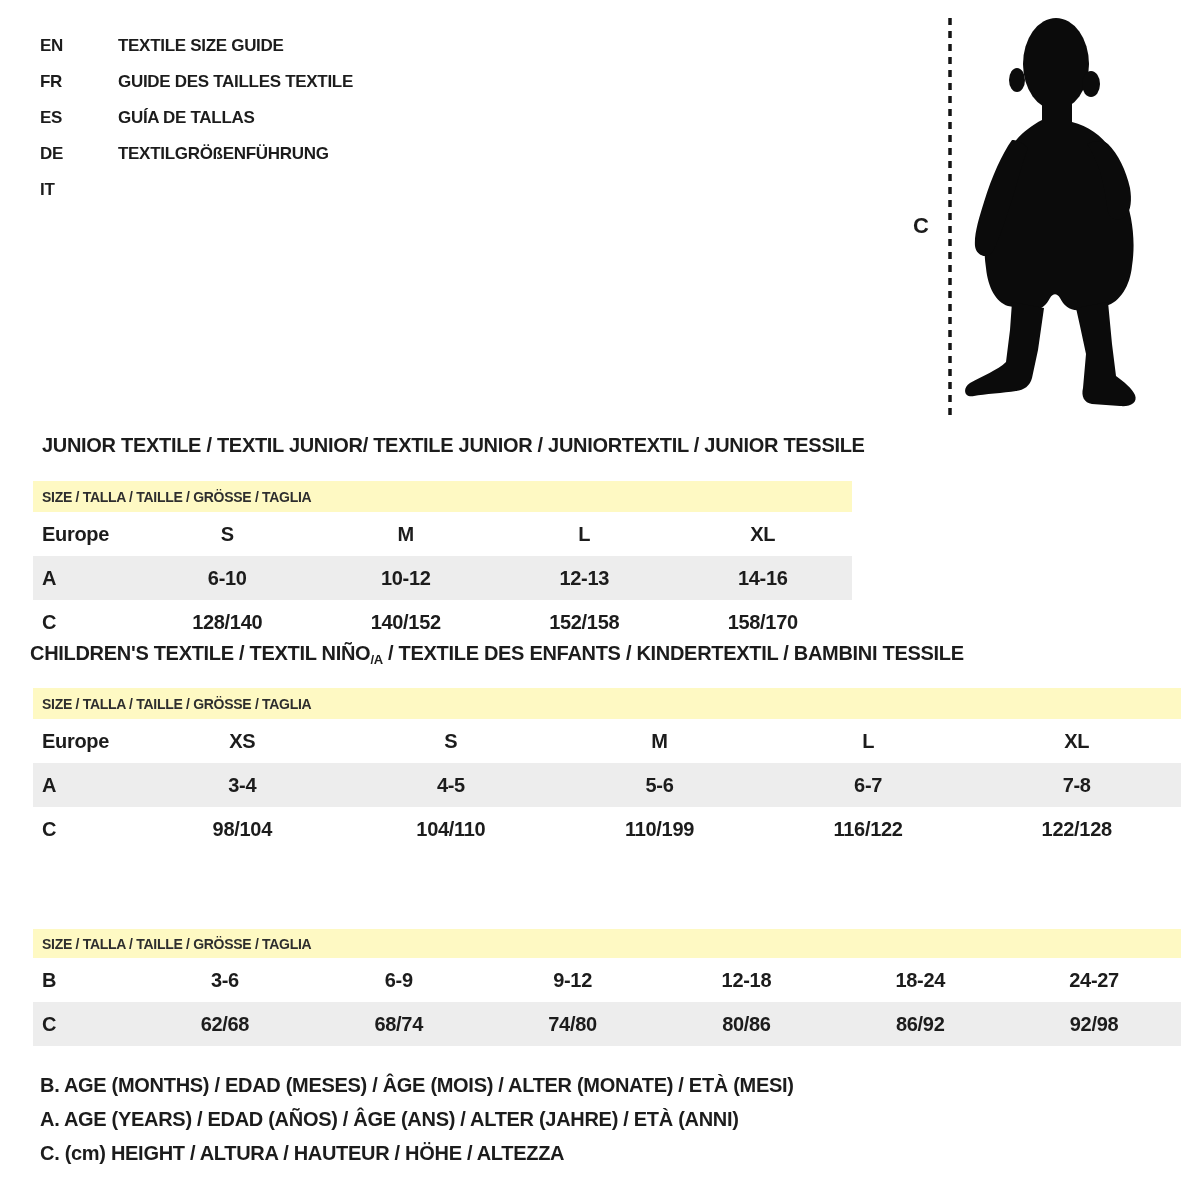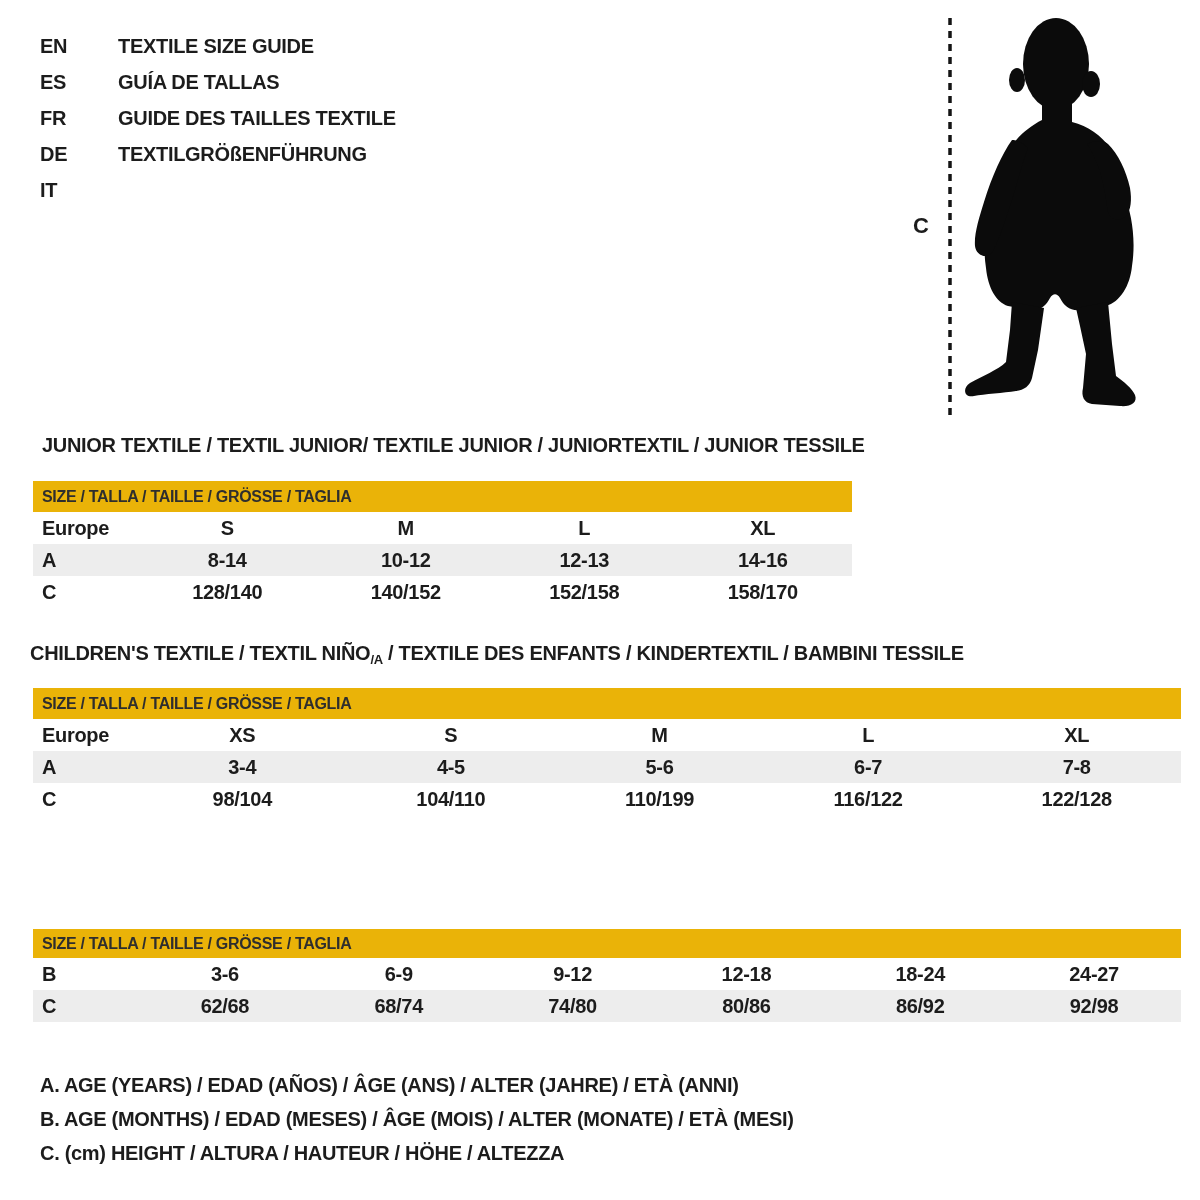--- a/index.html
+++ b/index.html
@@ -5,65 +5,65 @@
   html,body{margin:0;padding:0;}
   body{
     width:1200px;height:1200px;position:relative;background:#ffffff;
     font-family:"Liberation Sans","DejaVu Sans",sans-serif;
     font-weight:bold;color:#1c1c1c;overflow:hidden;letter-spacing:-0.3px;
   }
   .abs{position:absolute;}
 
   
   .lang-list{left:40px;top:28px;}
-  .lang-row{display:flex;height:36px;align-items:center;font-size:20px;}
+  .lang-row{display:flex;height:36px;align-items:center;font-size:17px;}
   .lang-code{width:78px;}
   .lang-label{white-space:nowrap;}
 
   
   .measure-line{left:947px;top:18px;}
   .measure-label{left:913px;top:213px;font-size:22px;}
   .silhouette{left:960px;top:14px;}
 
   
   .section-title{font-size:20px;white-space:nowrap;line-height:24px;}
   .title-sub{font-size:13px;vertical-align:-4px;}
 
   .size-table{box-sizing:border-box;}
   .size-bar{
-    height:31px;background:#eab308;display:flex;align-items:center;
-    padding-left:9px;font-size:16px;color:#2e2e2e;box-sizing:border-box;
+    height:31px;background:#fef9c3;display:flex;align-items:center;
+    padding-left:9px;font-size:14px;color:#2e2e2e;box-sizing:border-box;
   }
-  .trow{display:grid;height:32px;align-items:center;font-size:20px;}
+  .trow{display:grid;height:44px;align-items:center;font-size:20px;}
   .trow.alt{background:#ededed;}
   .cols4{grid-template-columns:105px repeat(4,1fr);}
   .cols5{grid-template-columns:105px repeat(5,1fr);}
   .cols6{grid-template-columns:105px repeat(6,1fr);}
   .rlabel{padding-left:9px;text-align:left;}
   .cell{text-align:center;}
 
   
   .footnotes{left:40px;top:1068px;}
   .footnote-line{height:34px;line-height:34px;font-size:20px;white-space:nowrap;}
 </style>
 </head>
 <body>
 
 <div class="abs lang-list">
   <div class="lang-row">
     <span class="lang-code">EN</span>
     <span class="lang-label">TEXTILE SIZE GUIDE</span>
   </div>
   <div class="lang-row">
+    <span class="lang-code">FR</span>
+    <span class="lang-label">GUIDE DES TAILLES TEXTILE</span>
+  </div>
+  <div class="lang-row">
     <span class="lang-code">ES</span>
     <span class="lang-label">GUÍA DE TALLAS</span>
-  </div>
-  <div class="lang-row">
-    <span class="lang-code">FR</span>
-    <span class="lang-label">GUIDE DES TAILLES TEXTILE</span>
   </div>
   <div class="lang-row">
     <span class="lang-code">DE</span>
     <span class="lang-label">TEXTILGRÖßENFÜHRUNG</span>
   </div>
   <div class="lang-row">
     <span class="lang-code">IT</span>
   </div>
 </div>
 
@@ -131,21 +131,21 @@
   <div class="size-bar">SIZE / TALLA / TAILLE / GRÖSSE / TAGLIA</div>
   <div class="trow cols4">
     <span class="rlabel">Europe</span>
     <span class="cell">S</span>
     <span class="cell">M</span>
     <span class="cell">L</span>
     <span class="cell">XL</span>
   </div>
   <div class="trow cols4 alt">
     <span class="rlabel">A</span>
-    <span class="cell">8-14</span>
+    <span class="cell">6-10</span>
     <span class="cell">10-12</span>
     <span class="cell">12-13</span>
     <span class="cell">14-16</span>
   </div>
   <div class="trow cols4">
     <span class="rlabel">C</span>
     <span class="cell">128/140</span>
     <span class="cell">140/152</span>
     <span class="cell">152/158</span>
     <span class="cell">158/170</span>
@@ -201,16 +201,16 @@
     <span class="cell">62/68</span>
     <span class="cell">68/74</span>
     <span class="cell">74/80</span>
     <span class="cell">80/86</span>
     <span class="cell">86/92</span>
     <span class="cell">92/98</span>
   </div>
 </div>
 
 <div class="abs footnotes">
+  <div class="footnote-line">B. AGE (MONTHS) / EDAD (MESES) / ÂGE (MOIS) / ALTER (MONATE) / ETÀ (MESI)</div>
   <div class="footnote-line">A. AGE (YEARS) / EDAD (AÑOS) / ÂGE (ANS) / ALTER (JAHRE) / ETÀ (ANNI)</div>
-  <div class="footnote-line">B. AGE (MONTHS) / EDAD (MESES) / ÂGE (MOIS) / ALTER (MONATE) / ETÀ (MESI)</div>
   <div class="footnote-line">C. (cm) HEIGHT / ALTURA / HAUTEUR / HÖHE / ALTEZZA</div>
 </div>
 
 </body></html>

